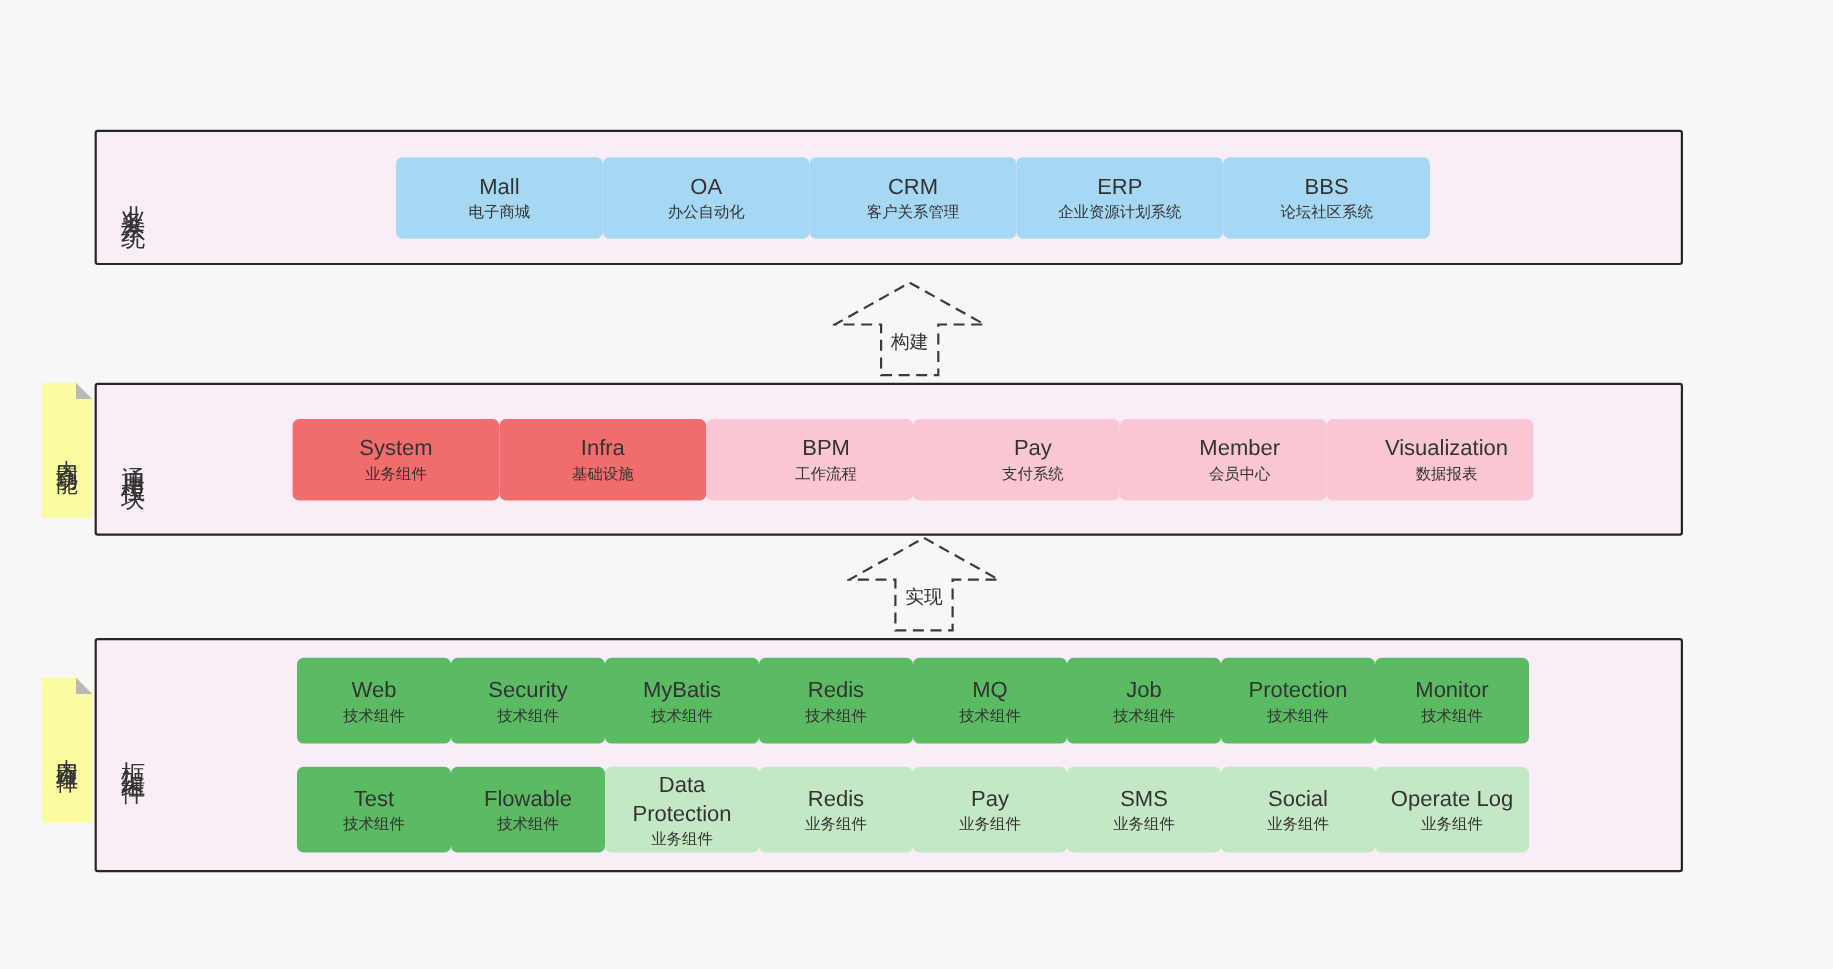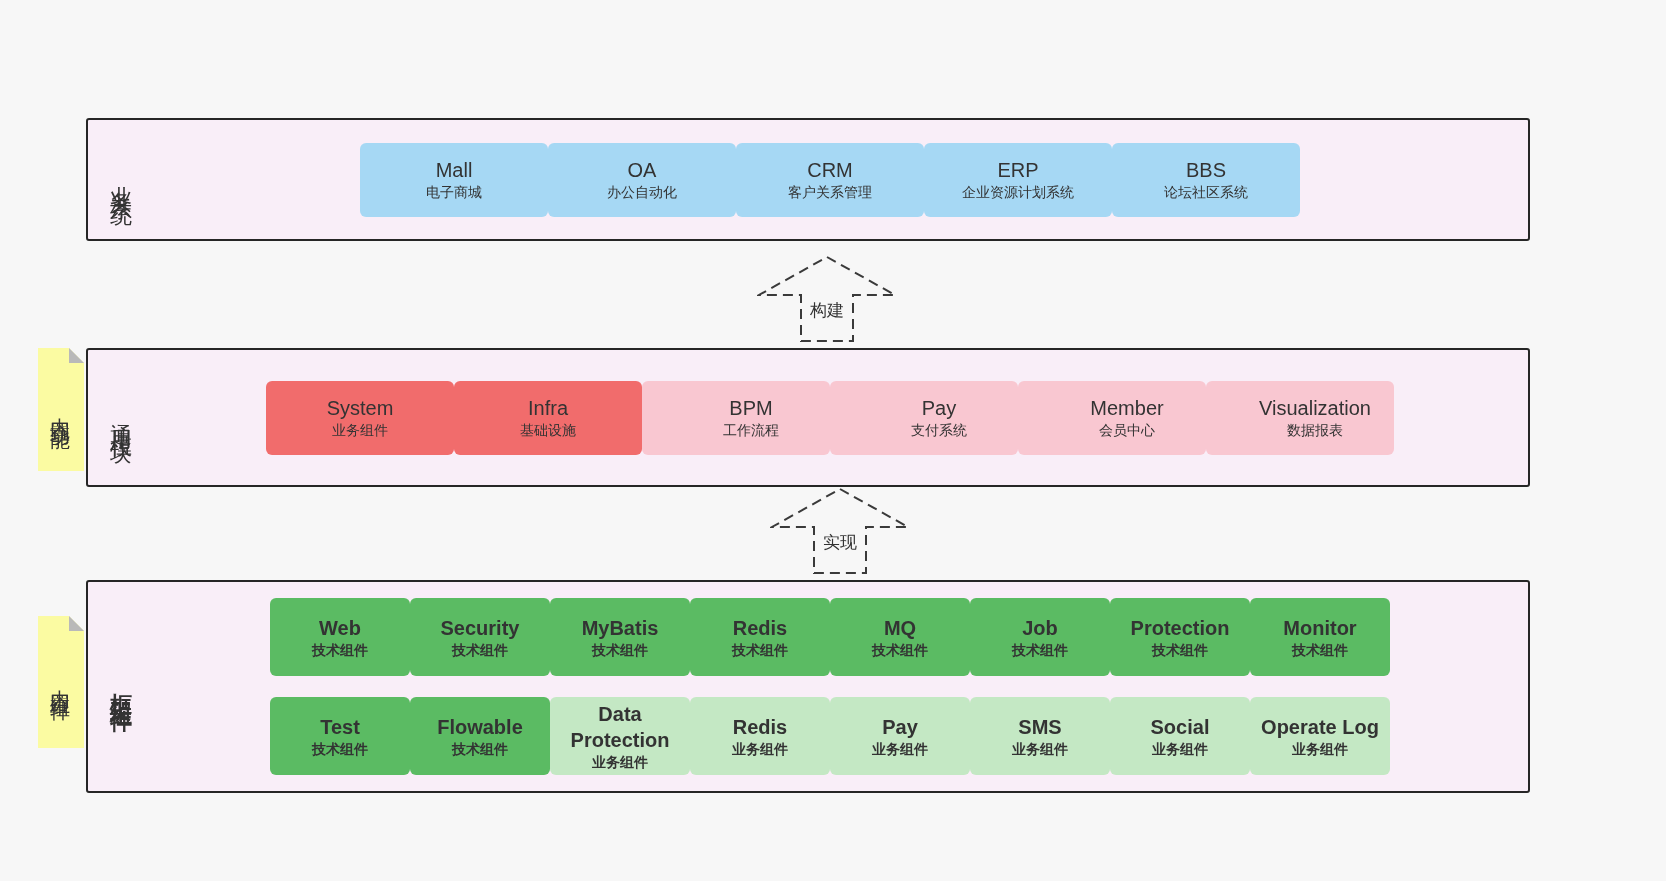--- a/index.html
+++ b/index.html
@@ -24,21 +24,21 @@
     box-sizing: border-box;
     background: var(--container-bg, #f9eef8);
     border: 2px solid var(--container-border, #262626);
     border-radius: 3px;
     display: flex;
     align-items: center;
     padding: 0 16px 0 14px;
   }
   .sec1 { top: 118px; height: 123px; }
   .sec2 { top: 348px; height: 139px; }
-  .sec3 { top: 580px; height: 213px; font-weight: bold; }
+  .sec3 { top: 580px; height: 213px; }
 
   .vlabel {
     writing-mode: vertical-rl;
     text-orientation: upright;
     font-size: 22px;
     letter-spacing: 6px;
     color: var(--text, #333);
     width: 34px;
     text-align: center;
     margin-right: 12px;

